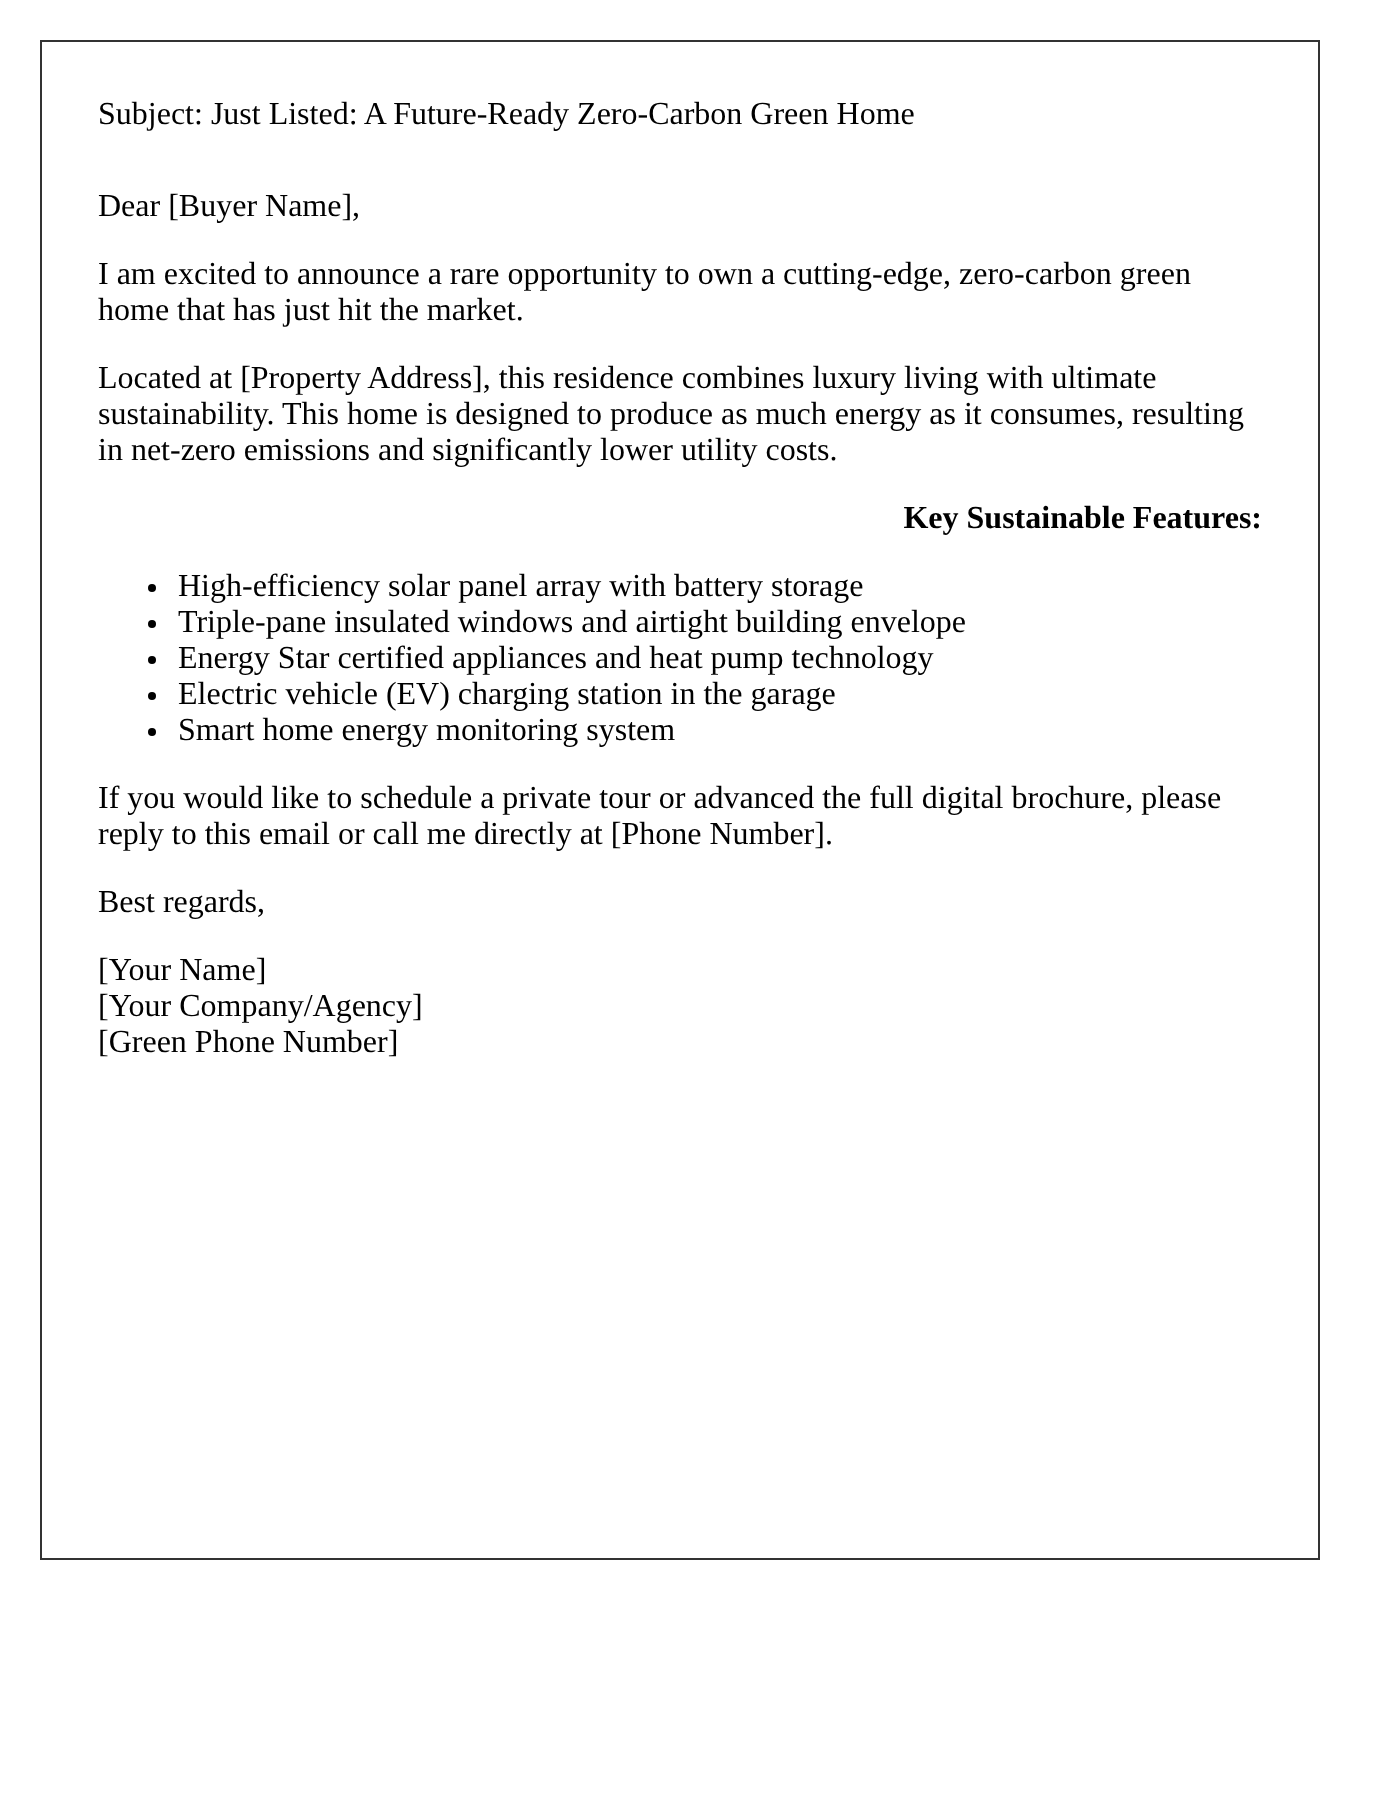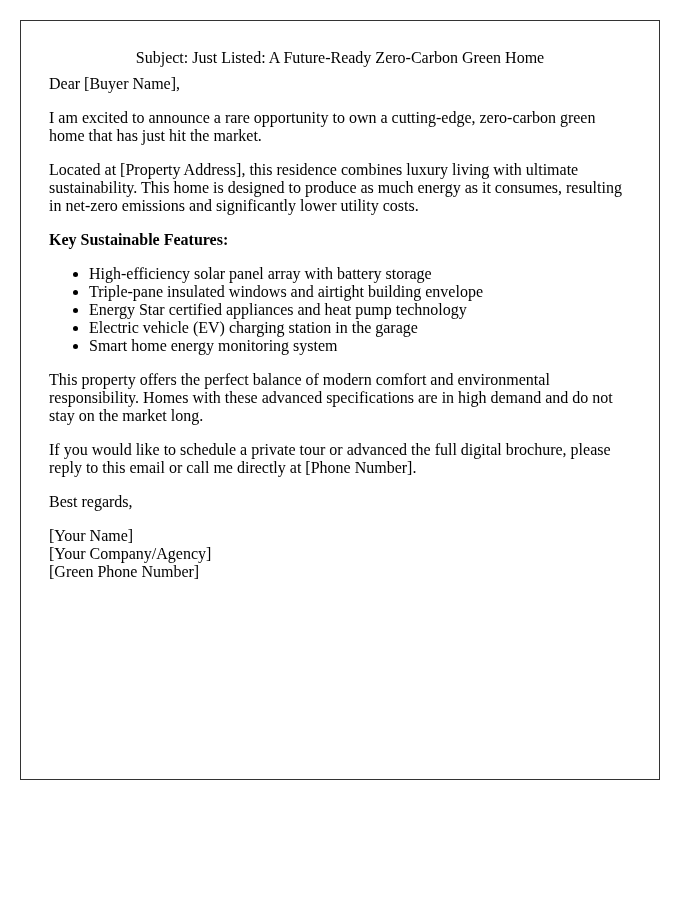--- a/index.html
+++ b/index.html
@@ -22,24 +22,25 @@
       top: 20px;
       width: 640px;
       height: 760px;
       border: 1px solid #333;
       box-sizing: border-box;
       padding: 28px 28px 0 28px;
     }
     p {
       margin: 0 0 16px 0;
     }
-    .subject { margin-bottom: 8px; text-align: center; }
+    .subject { margin-bottom: 28px; }
     .heading {
       font-weight: bold;
       margin-bottom: 16px;
+      text-align: right;
     }
     ul {
       margin: 0 0 16px 0;
       padding-left: 40px;
     }
     li {
       margin: 0;
     }
     .signature-block {
       margin: 0;
@@ -57,21 +58,20 @@
   <p>I am excited to announce a rare opportunity to own a cutting-edge, zero-carbon green home that has just hit the market.</p>
   <p>Located at [Property Address], this residence combines luxury living with ultimate sustainability. This home is designed to produce as much energy as it consumes, resulting in net-zero emissions and significantly lower utility costs.</p>
   <p class="heading">Key Sustainable Features:</p>
   <ul>
     <li>High-efficiency solar panel array with battery storage</li>
     <li>Triple-pane insulated windows and airtight building envelope</li>
     <li>Energy Star certified appliances and heat pump technology</li>
     <li>Electric vehicle (EV) charging station in the garage</li>
     <li>Smart home energy monitoring system</li>
   </ul>
-  <p>This property offers the perfect balance of modern comfort and environmental responsibility. Homes with these advanced specifications are in high demand and do not stay on the market long.</p>
   <p>If you would like to schedule a private tour or advanced the full digital brochure, please reply to this email or call me directly at [Phone Number].</p>
   <p>Best regards,</p>
   <p class="signature-block">
     <span class="signature-line">[Your Name]</span>
     <span class="signature-line">[Your Company/Agency]</span>
     <span class="signature-line">[Green Phone Number]</span>
   </p>
 </div>
 
 </body></html>

